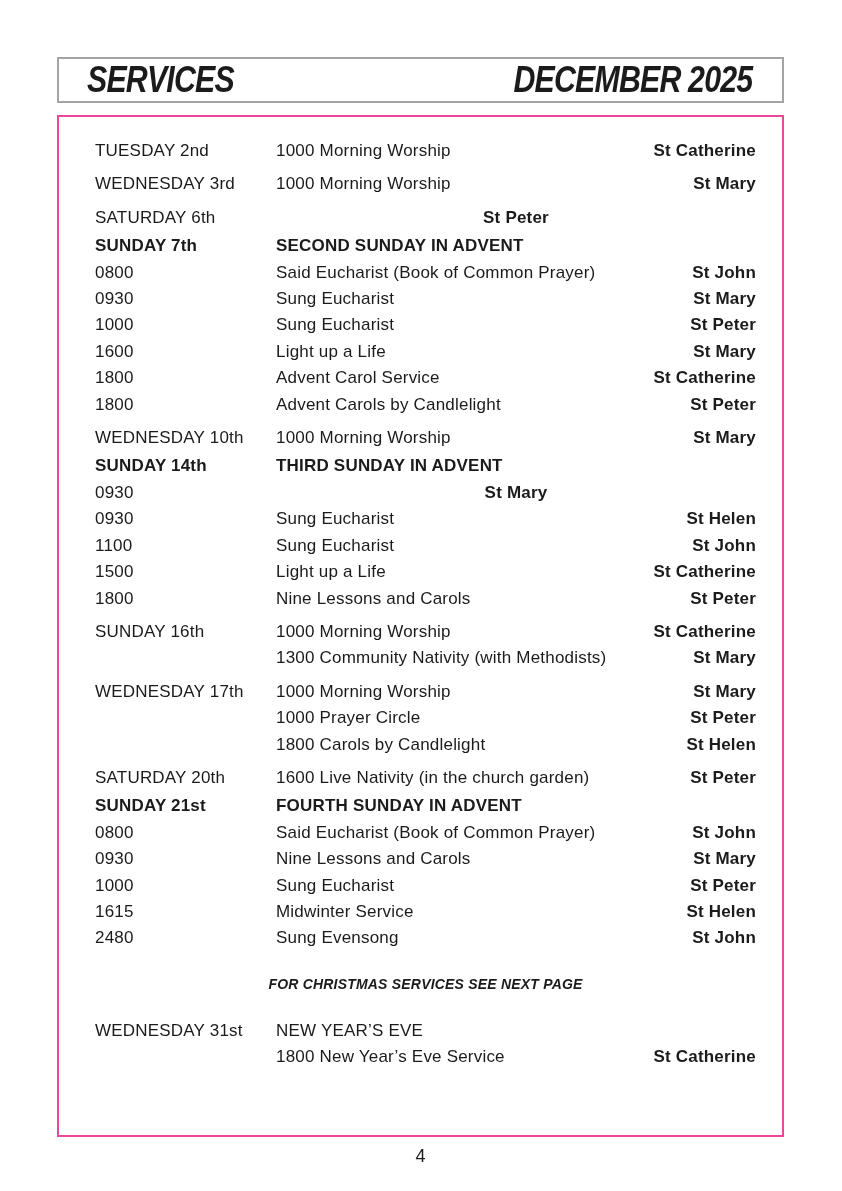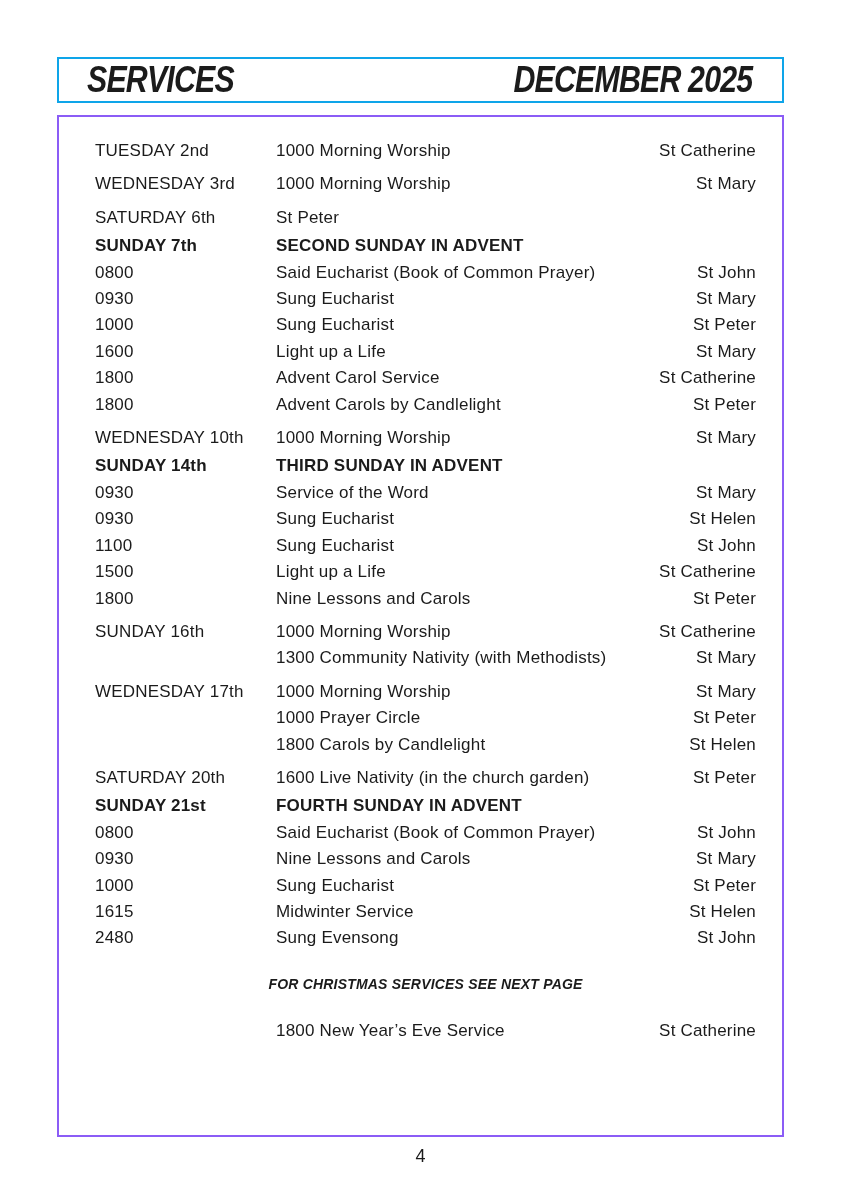--- a/index.html
+++ b/index.html
@@ -14,21 +14,21 @@
     font-family: "Liberation Sans", sans-serif;
     color: #1b1b1b;
     overflow: hidden;
   }
   .header-box {
     position: absolute;
     left: 57px;
     top: 57px;
     width: 727px;
     height: 46px;
-    border: 2px solid #0ea5e9;
+    border: 2px solid #a3a3a3;
     box-sizing: border-box;
     background: #ffffff;
     display: flex;
     justify-content: space-between;
     align-items: center;
     padding: 0 30px 0 28px;
   }
   .header-text {
     font-weight: bold;
     font-style: italic;
@@ -40,40 +40,40 @@
   }
   .header-text.right {
     transform-origin: right center;
   }
   .schedule-box {
     position: absolute;
     left: 57px;
     top: 115px;
     width: 727px;
     height: 1022px;
-    border: 2px solid #8b5cf6;
+    border: 2px solid #ec4899;
     box-sizing: border-box;
     background: #ffffff;
     padding: 21px 26px 0 36px;
     overflow: hidden;
   }
   .group { margin-top: 7px; }
   .group:first-child { margin-top: 0; }
   .group.sunday { margin-top: 2px; }
   .row {
     display: grid;
     grid-template-columns: 181px 1fr max-content;
     line-height: 26.4px;
     font-size: 17px;
     letter-spacing: 0.2px;
   }
   .row.header-row { font-weight: bold; }
   .cell-day { white-space: nowrap; }
   .cell-service { padding-right: 10px; }
-  .cell-church { text-align: left; white-space: nowrap; }
+  .cell-church { text-align: center; white-space: nowrap; font-weight: bold; }
   .notice {
     margin-top: 17px;
     text-align: center;
     font-weight: bold;
     font-style: italic;
     font-size: 14px;
     line-height: 30px;
     letter-spacing: 0.2px;
   }
   .notice + .group { margin-top: 19px; }
@@ -161,21 +161,20 @@
         </div>
       </div>
       <div class="group sunday">
         <div class="row header-row">
           <div class="cell-day">SUNDAY 14th</div>
           <div class="cell-service">THIRD SUNDAY IN ADVENT</div>
           <div class="cell-church"></div>
         </div>
         <div class="row">
           <div class="cell-day">0930</div>
-          <div class="cell-service">Service of the Word</div>
           <div class="cell-church">St Mary</div>
         </div>
         <div class="row">
           <div class="cell-day">0930</div>
           <div class="cell-service">Sung Eucharist</div>
           <div class="cell-church">St Helen</div>
         </div>
         <div class="row">
           <div class="cell-day">1100</div>
           <div class="cell-service">Sung Eucharist</div>
@@ -256,20 +255,25 @@
         </div>
         <div class="row">
           <div class="cell-day">2480</div>
           <div class="cell-service">Sung Evensong</div>
           <div class="cell-church">St John</div>
         </div>
       </div>
       <div class="notice">FOR CHRISTMAS SERVICES SEE NEXT PAGE</div>
       <div class="group">
         <div class="row">
+          <div class="cell-day">WEDNESDAY 31st</div>
+          <div class="cell-service">NEW YEAR’S EVE</div>
+          <div class="cell-church"></div>
+        </div>
+        <div class="row">
           <div class="cell-day"></div>
           <div class="cell-service">1800 New Year’s Eve Service</div>
           <div class="cell-church">St Catherine</div>
         </div>
       </div>
     </div>
 </div>
 
 <div class="page-number">4</div>
 

